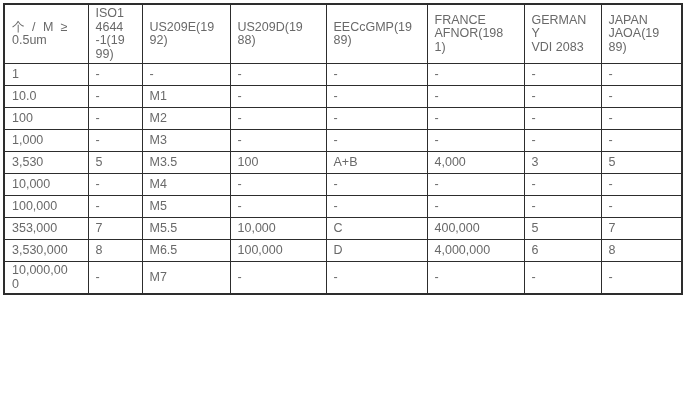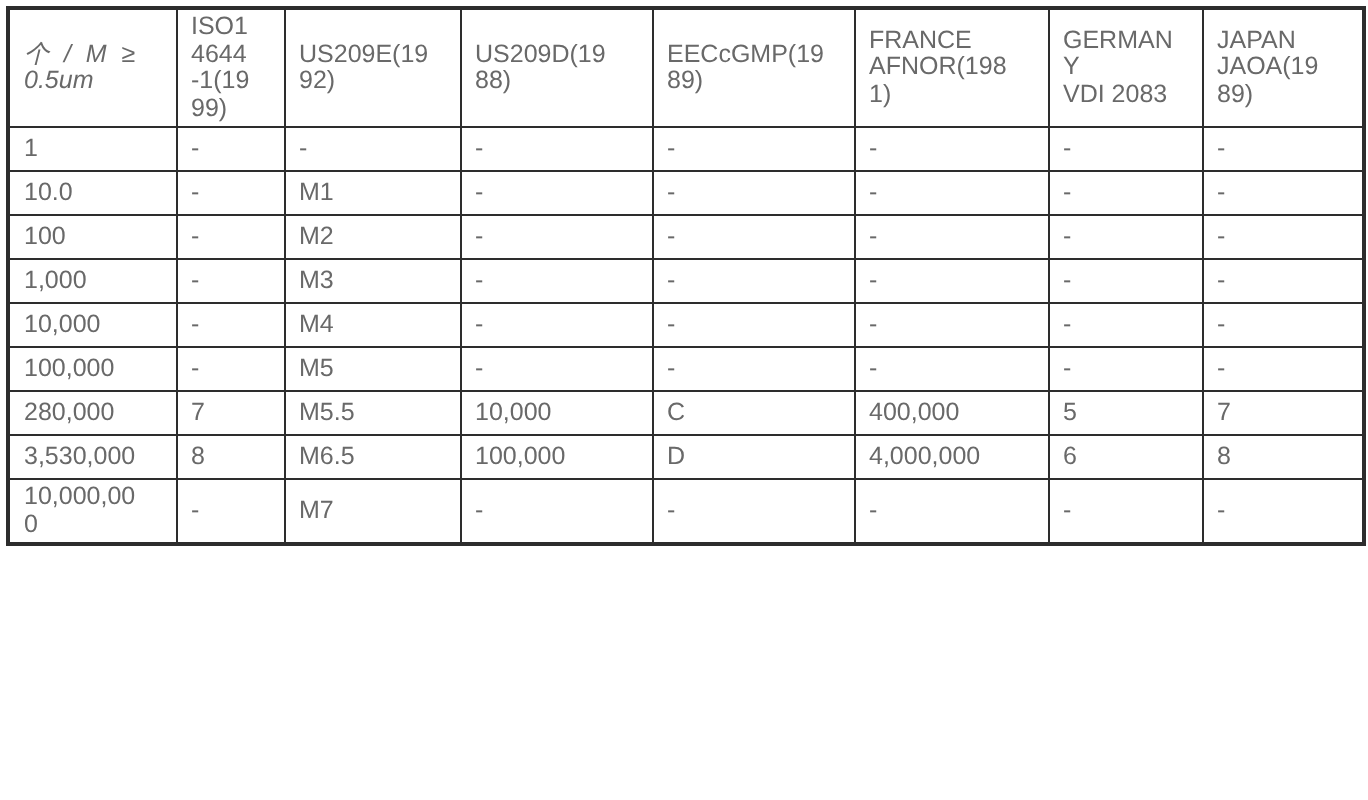--- a/index.html
+++ b/index.html
@@ -26,21 +26,21 @@
     padding: 2px 5px 2px 7px;
     vertical-align: middle;
     text-align: left;
     font-weight: normal;
     white-space: pre-line;
     line-height: 13.5px;
     overflow: hidden;
   }
   .std-table thead tr { height: 56px; }
   .std-table tbody tr { height: 22px; }
-  .std-table thead th:first-child { word-spacing: 4px; font-style: italic; }
+  .std-table thead th:first-child { word-spacing: 4px; }
   col.c0 { width: 84px; }
   col.c1 { width: 54px; }
   col.c2 { width: 88px; }
   col.c3 { width: 96px; }
   col.c4 { width: 101px; }
   col.c5 { width: 97px; }
   col.c6 { width: 77px; }
   col.c7 { width: 81px; }
 </style>
 </head>
@@ -117,41 +117,51 @@
         <td>1,000</td>
         <td>-</td>
         <td>M3</td>
         <td>-</td>
         <td>-</td>
         <td>-</td>
         <td>-</td>
         <td>-</td>
       </tr>
       <tr>
+        <td>3,530</td>
+        <td>5</td>
+        <td>M3.5</td>
+        <td>100</td>
+        <td>A+B</td>
+        <td>4,000</td>
+        <td>3</td>
+        <td>5</td>
+      </tr>
+      <tr>
         <td>10,000</td>
         <td>-</td>
         <td>M4</td>
         <td>-</td>
         <td>-</td>
         <td>-</td>
         <td>-</td>
         <td>-</td>
       </tr>
       <tr>
         <td>100,000</td>
         <td>-</td>
         <td>M5</td>
         <td>-</td>
         <td>-</td>
         <td>-</td>
         <td>-</td>
         <td>-</td>
       </tr>
       <tr>
-        <td>280,000</td>
+        <td>353,000</td>
         <td>7</td>
         <td>M5.5</td>
         <td>10,000</td>
         <td>C</td>
         <td>400,000</td>
         <td>5</td>
         <td>7</td>
       </tr>
       <tr>
         <td>3,530,000</td>

